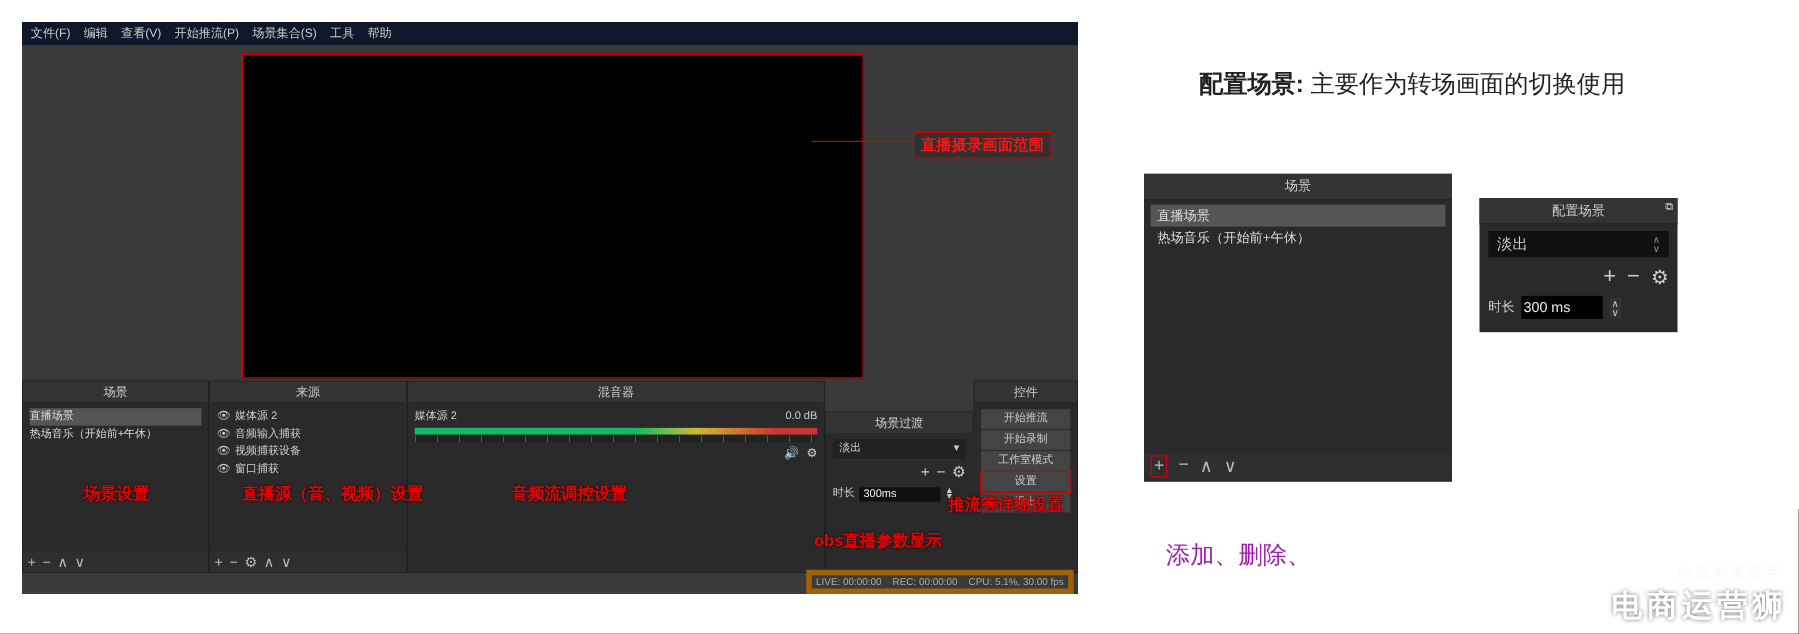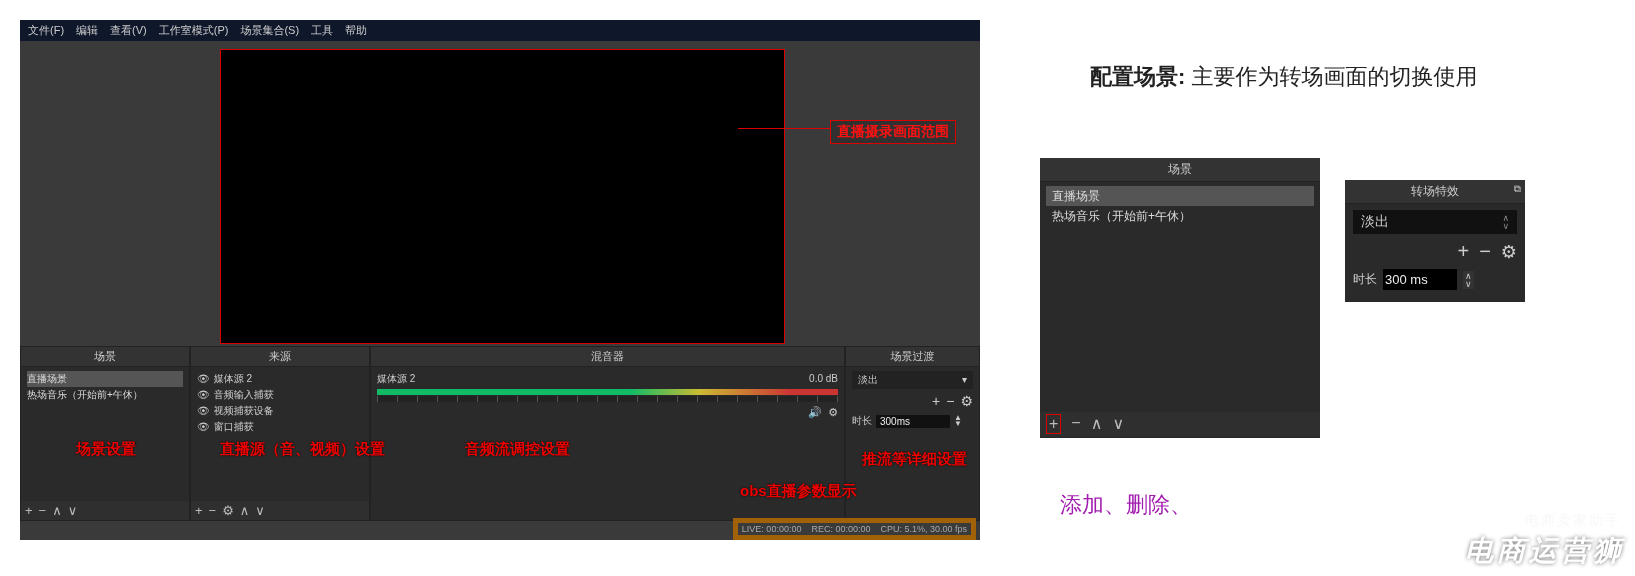--- a/index.html
+++ b/index.html
@@ -17,21 +17,21 @@
   .panels { display: flex; height: 175px; }
   .panel { border: 1px solid #222; display: flex; flex-direction: column; position: relative; }
   .panel-title { background: #333; text-align: center; font-size: 11px; padding: 2px 0; border-bottom: 1px solid #222; }
   .panel-body { flex: 1; background: #2a2a2a; padding: 4px 6px; font-size: 10px; line-height: 16px; overflow: hidden; position: relative; }
   .panel-footer { display: flex; gap: 6px; padding: 2px 4px; background: #2f2f2f; font-size: 13px; color: #bbb; }
   .panel-footer span { cursor: pointer; }
 
   .p-scenes   { width: 170px; }
   .p-sources  { width: 180px; }
   .p-mixer    { flex: 1; }
-  .p-trans    { width: 135px; }
+  .p-trans    { width: 135px; margin-top: 28px; }
   .p-controls { width: 95px; }
 
   .scene-item { color: #ddd; }
   .scene-item.active { background: #555; font-family: Liberation Serif, serif; }
 
   .src-row { display: flex; align-items: center; gap: 4px; }
   .eye { font-size: 10px; }
 
   .mixer-body { padding: 4px 6px; }
   .mixer-label { font-size: 10px; margin-bottom: 2px; display:flex; justify-content:space-between; }
@@ -72,36 +72,36 @@
   .r-trans .body { padding:6px 8px; }
   .r-trans .sel { background:#111; display:flex; justify-content:space-between; align-items:center; padding:3px 8px; font-size:14px; }
   .r-trans .sel .spin2 { display:flex; flex-direction:column; line-height:8px; font-size:9px; color:#888;}
   .r-trans .row-btn { display:flex; justify-content:flex-end; gap:10px; font-size:20px; margin-top:6px; align-items:center; }
   .r-trans .dur { display:flex; gap:6px; align-items:center; margin-top:6px; }
   .r-trans .dur input { background:#000; color:#eee; border:none; width:74px; padding:3px 2px; font-size:13px; }
   .r-trans .dur .spin3 { display:flex; flex-direction:column; line-height:8px; font-size:9px; background:#333; padding:1px 2px; }
 
   .right-footnote { position:absolute; left:1060px; top:490px; font-size:22px; color:#a21caf; }
 
-  .watermark { position:absolute; right:10px; bottom:6px; color:#fff; font-size:28px; opacity:.55; letter-spacing:4px; font-weight:bold; text-shadow:0 0 4px #000; pointer-events:none;font-style:italic; }
+  .watermark { position:absolute; right:10px; bottom:6px; color:#fff; font-size:28px; opacity:.55; letter-spacing:4px; font-weight:bold; text-shadow:0 0 4px #000; pointer-events:none; }
   .watermark-sub { position:absolute; right:14px; bottom:46px; color:#eee; font-size:14px; opacity:.45; letter-spacing:2px; pointer-events:none; }
 
   .gear-icon::before { content:"\2699"; }
   .chevron::before { content:"\25BE"; }
 </style>
 </head>
 <body>
 
 <div class="obs-window">
 
   <div class="obs-menu">
     <span>文件(F)</span>
     <span>编辑</span>
     <span>查看(V)</span>
-    <span>工作室模式(P)</span>
+    <span>开始推流(P)</span>
     <span>场景集合(S)</span>
     <span>工具</span>
     <span>帮助</span>
   </div>
 
   <div class="preview-wrap">
     <div class="preview-canvas"></div>
   </div>
 
   <div class="panels">
@@ -183,20 +183,30 @@
           <span>时长</span>
           <input class="dur-input" value="300ms" style="">
           <span class="spin">
               <span>▲</span>
               <span>▼</span>
             </span>
         </div>
       </div>
     </div>
 
+    <div class="panel p-controls">
+      <div class="panel-title">控件</div>
+      <div class="panel-body">
+        <div class="ctrl-btn">开始推流</div>
+        <div class="ctrl-btn">开始录制</div>
+        <div class="ctrl-btn">工作室模式</div>
+        <div class="ctrl-btn" style="outline:1px solid #d00">设置</div>
+        <div class="ctrl-btn">退出</div>
+      </div>
+    </div>
 
   </div>
 
   <div class="statusbar">
     <span>LIVE: 00:00:00</span>
     <span>REC: 00:00:00</span>
     <span>CPU: 5.1%, 30.00 fps</span>
   </div>
 </div>
 
@@ -222,21 +232,21 @@
   <div class="panel-footer">
     <span class="footer-outline">+</span>
     <span>−</span>
     <span>∧</span>
     <span>∨</span>
   </div>
 </div>
 
 <div class="r-trans">
   <div class="panel-title">
-    <span>转场特效</span>
+    <span>配置场景</span>
     <span class="popout">⧉</span>
   </div>
   <div class="body">
     <div class="sel">
       <span>淡出</span>
       <span class="spin2">
           <span>∧</span>
           <span>∨</span>
         </span>
     </div>

